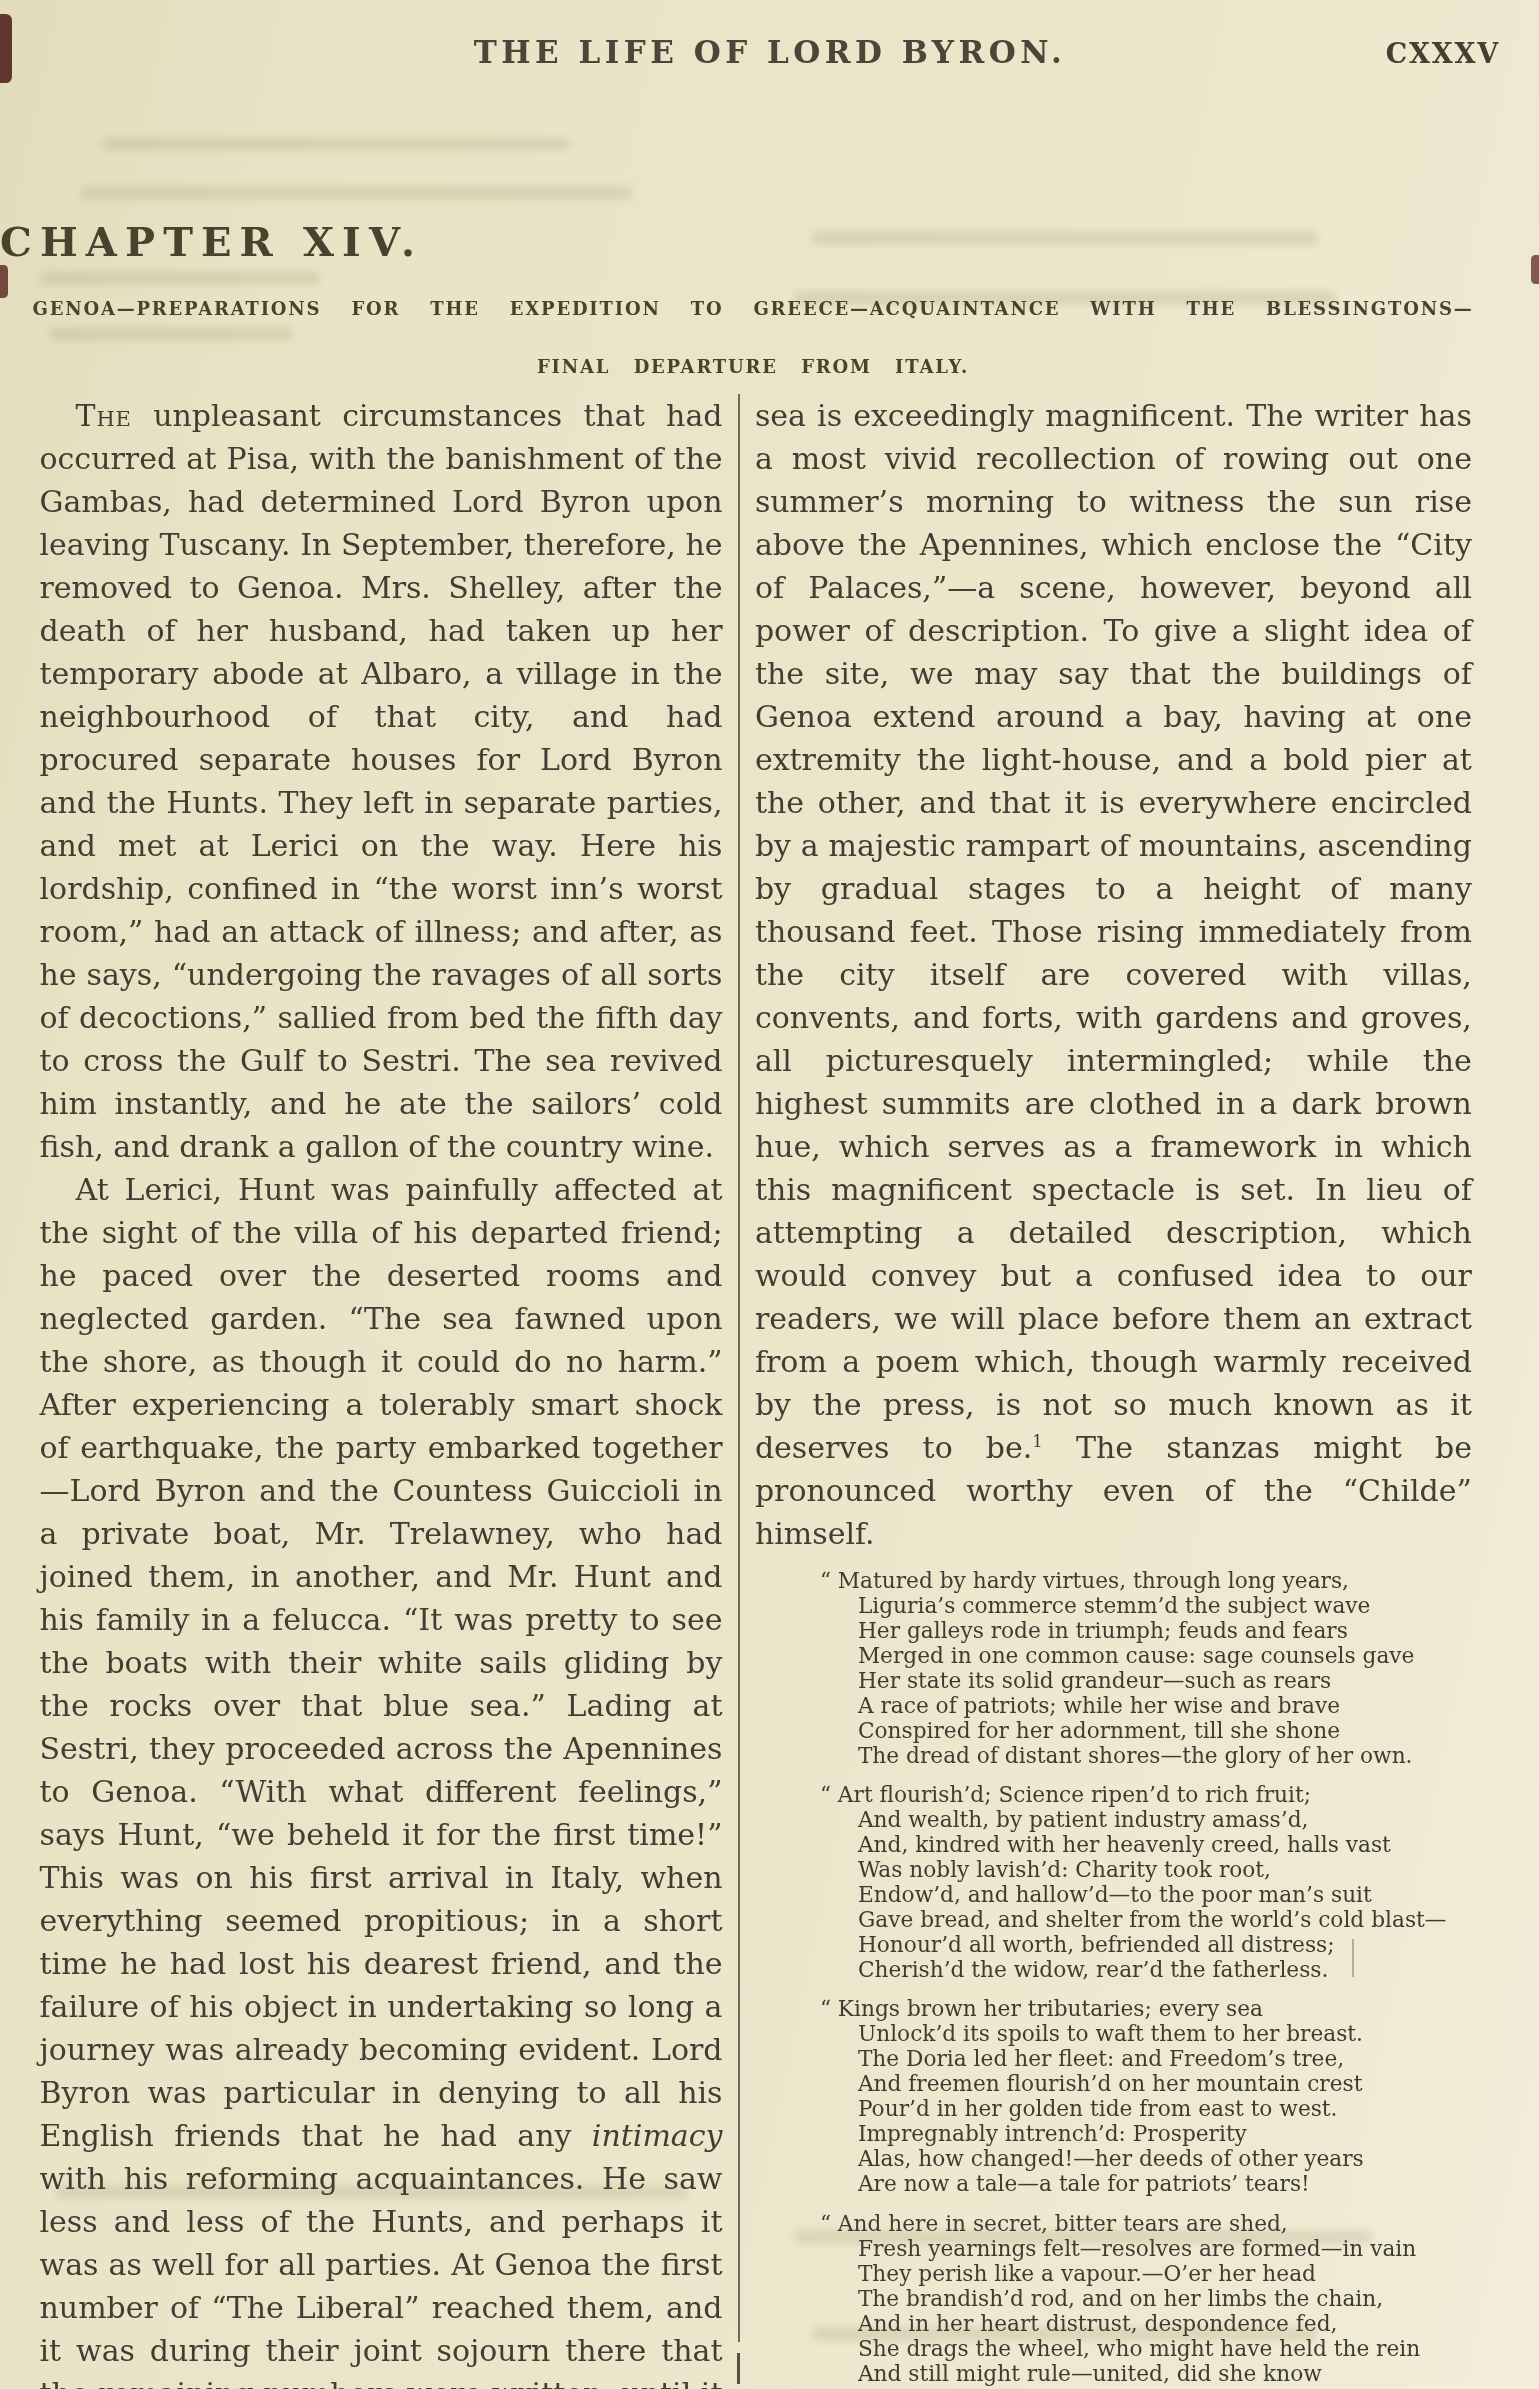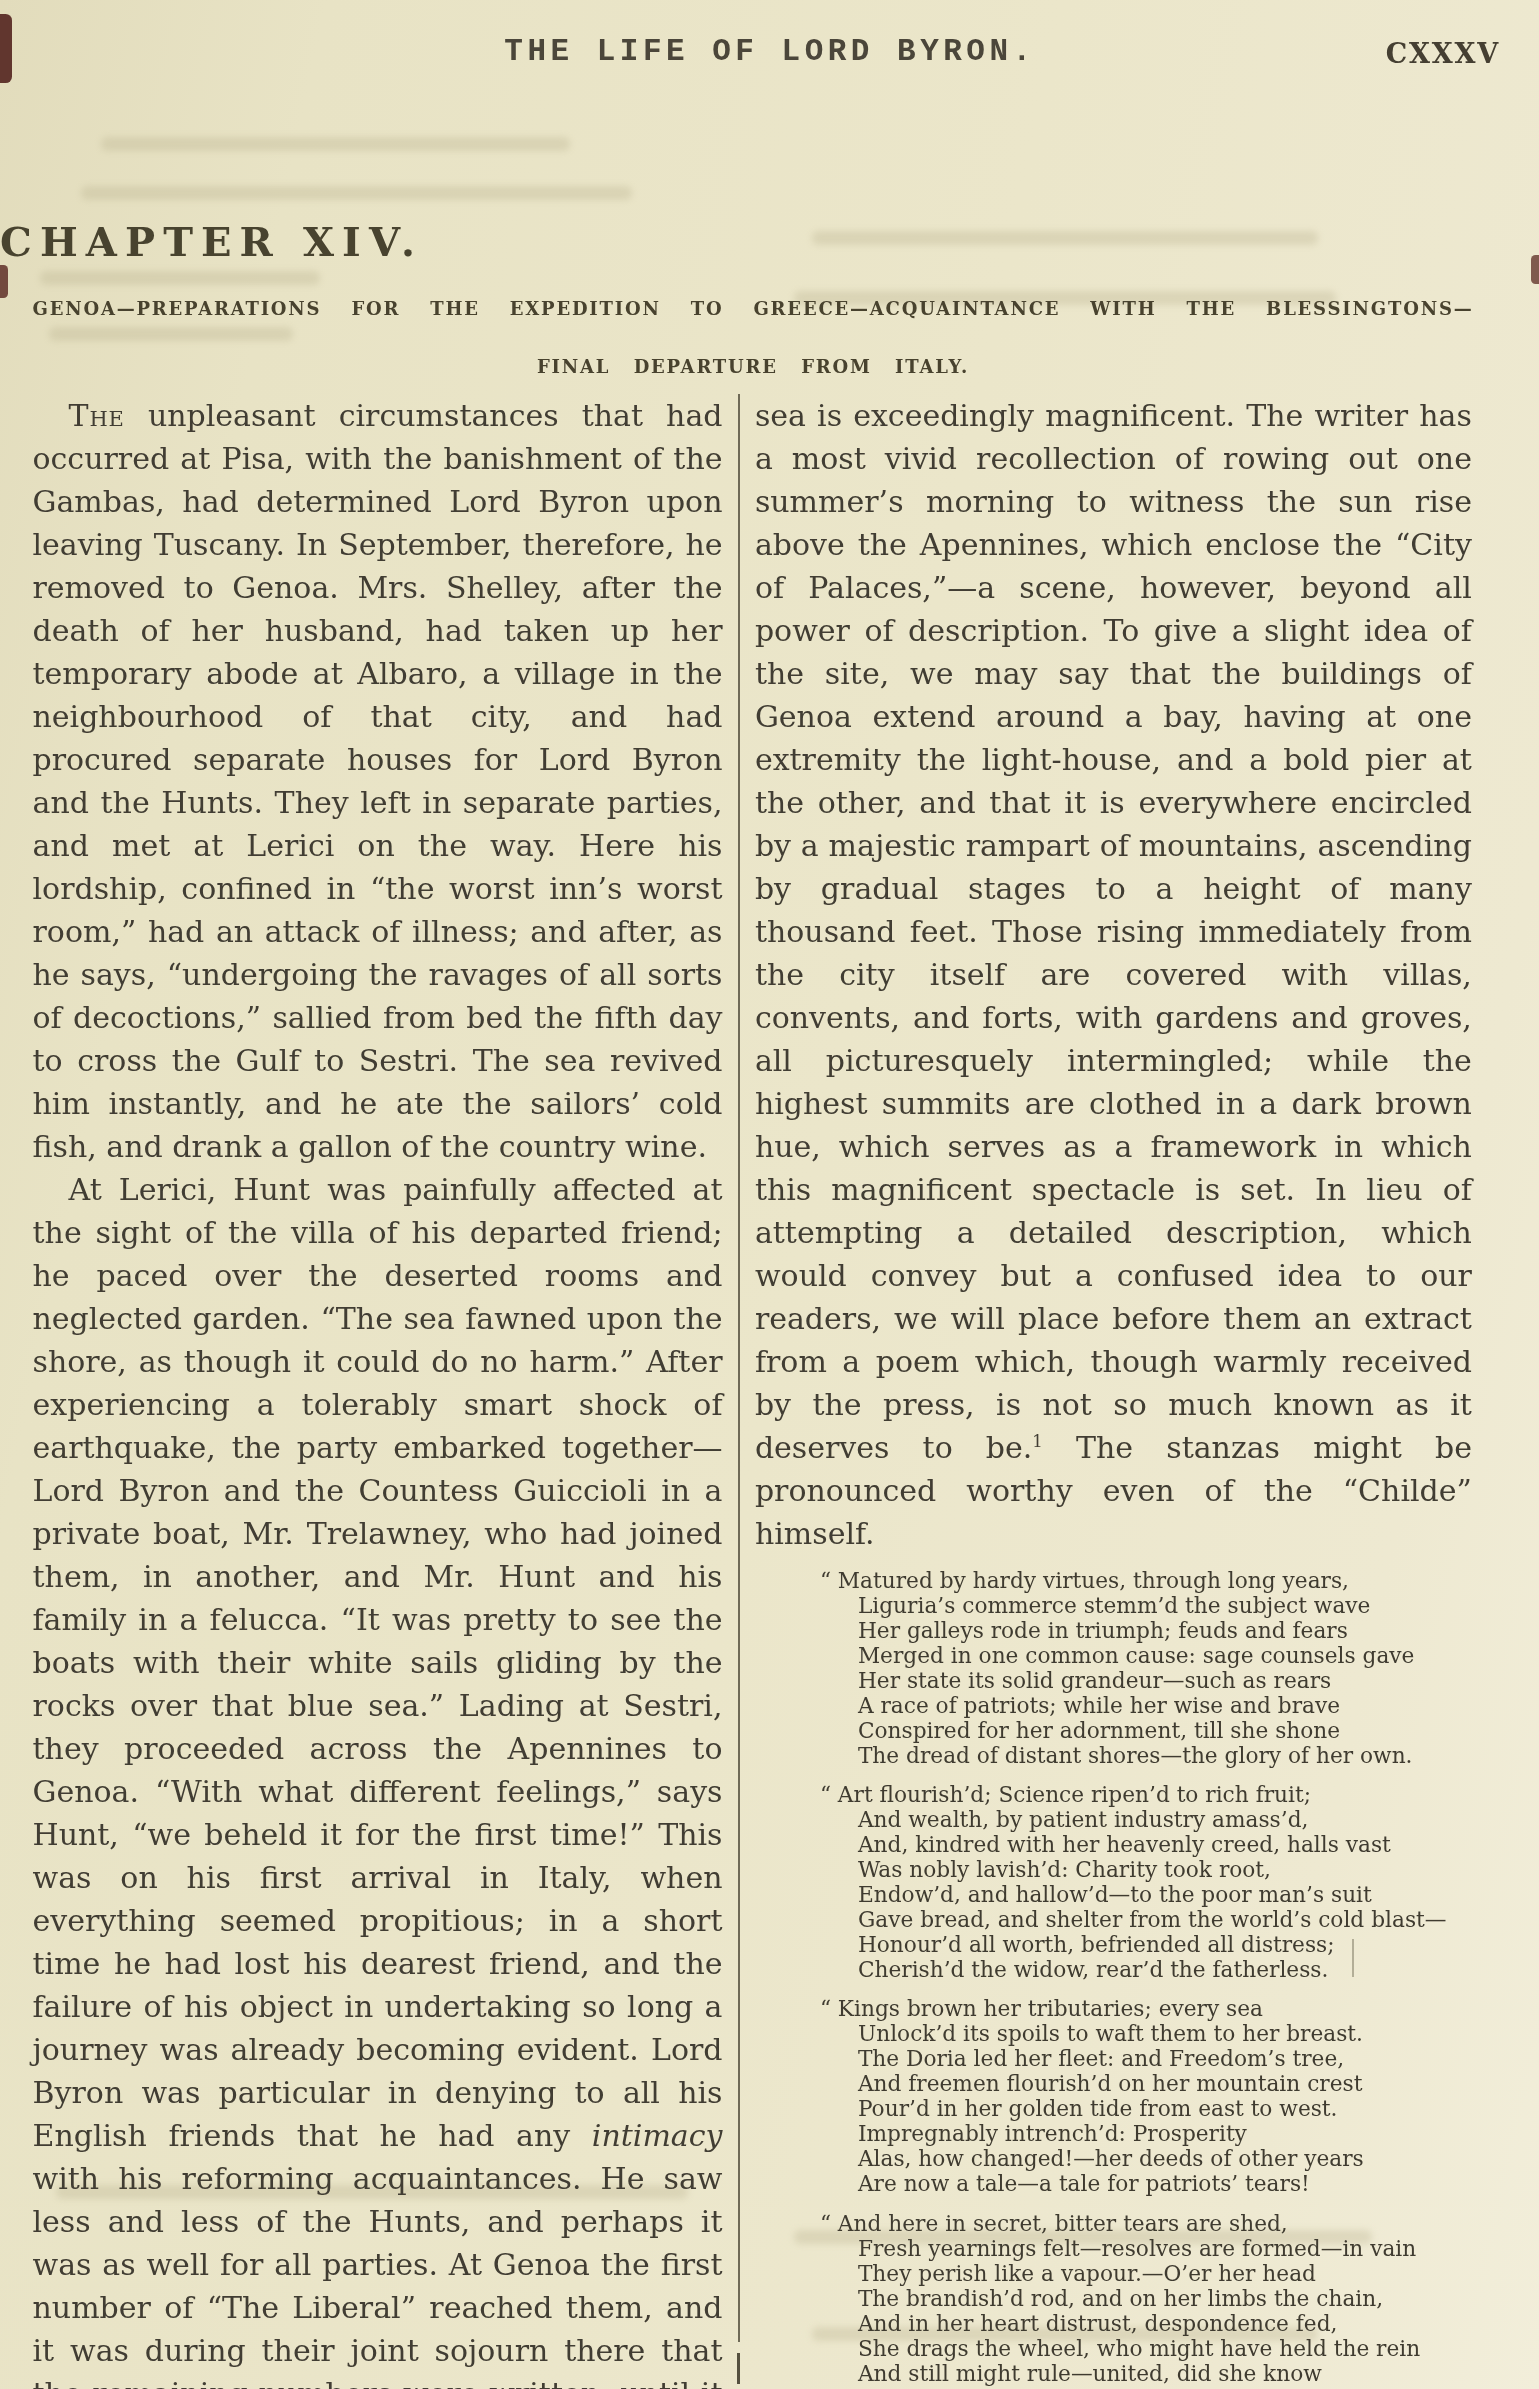--- a/index.html
+++ b/index.html
@@ -3,38 +3,38 @@
 <meta charset="utf-8">
 <style>
   html,body{margin:0;padding:0;background:#6e6a60;}
   .page{
     position:relative;width:1540px;height:2389px;overflow:hidden;
     background:linear-gradient(102deg,#e2dcbc 0%,#e8e3c5 16%,#ebe6ca 52%,#eee9d1 84%,#f2eeda 100%);
     font-family:"DejaVu Serif","Liberation Serif",serif;color:#413d33;
   }
   
   .running-header{position:absolute;top:34px;left:0;width:100%;text-align:center;
-    font-size:31px;font-weight:700;letter-spacing:4.5px;color:#4b463a;font-family:Liberation Mono, monospace;}
+    font-size:31px;font-weight:700;letter-spacing:4.5px;color:#4b463a;}
   .page-number{position:absolute;top:38px;right:40px;font-size:27px;font-weight:700;
     letter-spacing:1.8px;color:#453f32;}
   
   .chapter-title{position:absolute;top:218px;left:0;width:100%;text-align:left;
     font-size:40px;font-weight:700;letter-spacing:8.1px;color:#48432f;}
   .chapter-subtitle{position:absolute;left:32.5px;width:1441px;font-size:18px;font-weight:700;
     letter-spacing:1.8px;color:#48422e;white-space:normal;}
   .chapter-subtitle.line1{top:298px;text-align:justify;text-align-last:justify;word-spacing:8.1px;}
   .chapter-subtitle.line2{top:356px;text-align:center;word-spacing:15.3px;}
   
   .columns{position:absolute;top:394px;left:32.5px;width:1441px;display:flex;align-items:flex-start;}
   .col-left{width:690px;}
   .col-right{width:717px;}
   .divider{width:1.8px;height:1948px;margin:0 15.3px;background:#6f6a57;position:relative;flex:none;}
   .divider:after{content:"";position:absolute;left:-0.9px;top:1959px;width:2.7px;height:31px;background:#55503f;}
   p.body-p{margin:0;font-size:30px;line-height:43px;text-align:justify;color:#413d33;}
-  p.body-p.indent{text-indent:36px;}
+  p.body-p.indent{text-indent:36px;margin-left:7px;}
   .sc{font-variant:small-caps;letter-spacing:0.9px;}
   sup{font-size:0.55em;line-height:0;}
   
   .poem{margin-top:12.6px;}
   .stanza{margin:0 0 14.4px 0;padding-left:103px;font-size:21.7px;line-height:25px;color:#3f3b30;}
   .poem-line{white-space:nowrap;}
   .poem-line.first{text-indent:-38px;}
   
   .ghost{position:absolute;background:#b4ac88;opacity:.30;filter:blur(3.6px);border-radius:6.3px;height:13.5px;pointer-events:none;}
   .g1{top:137px;left:101px;width:469px;}

